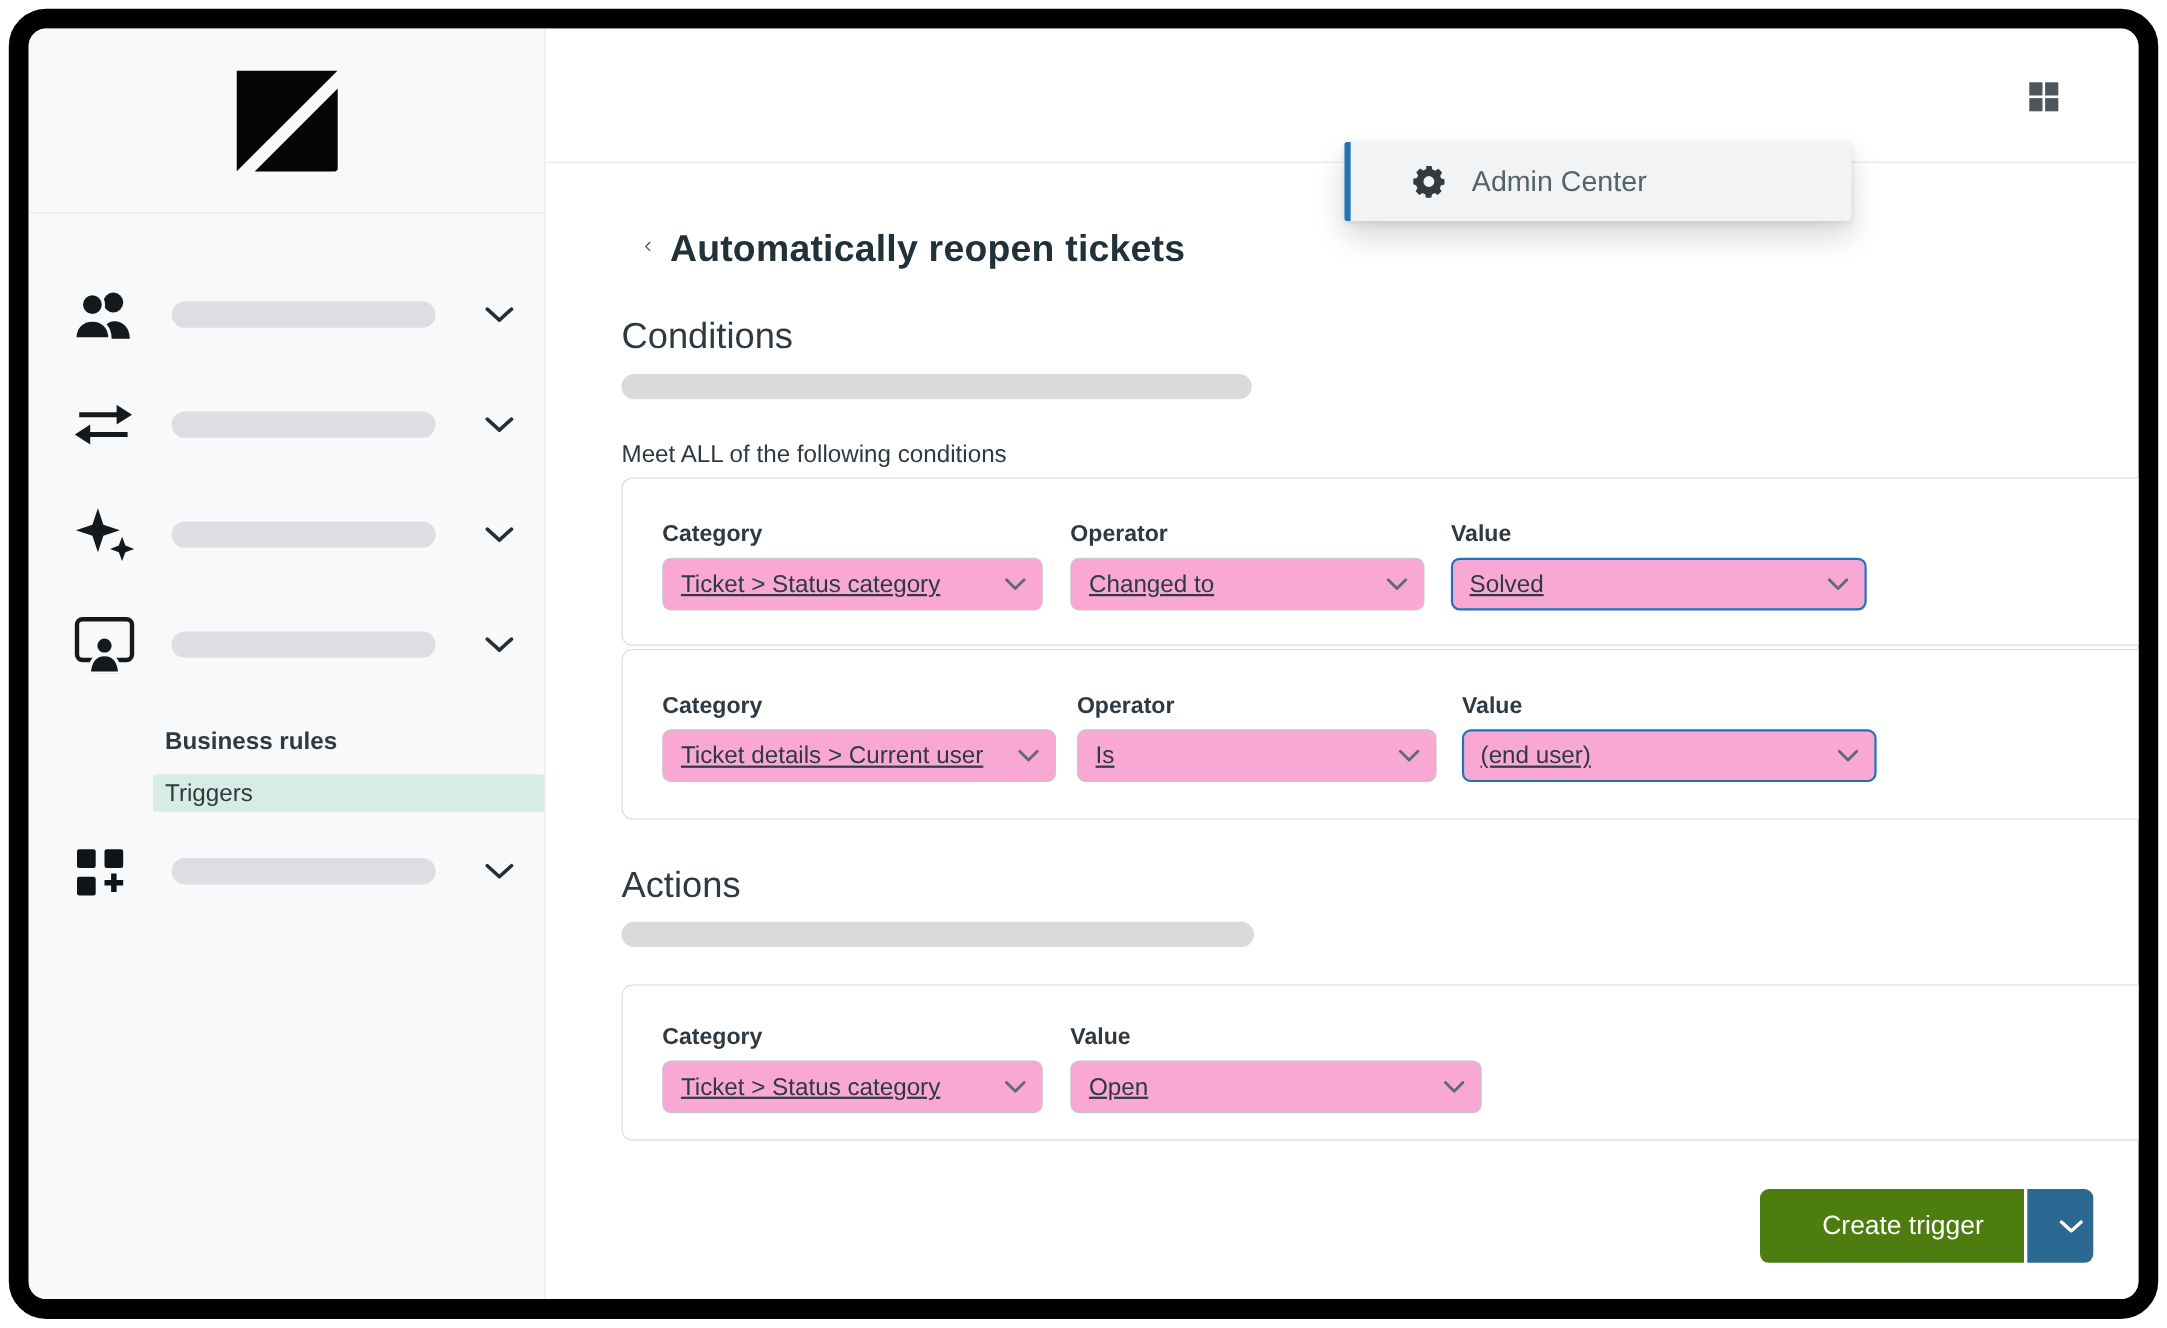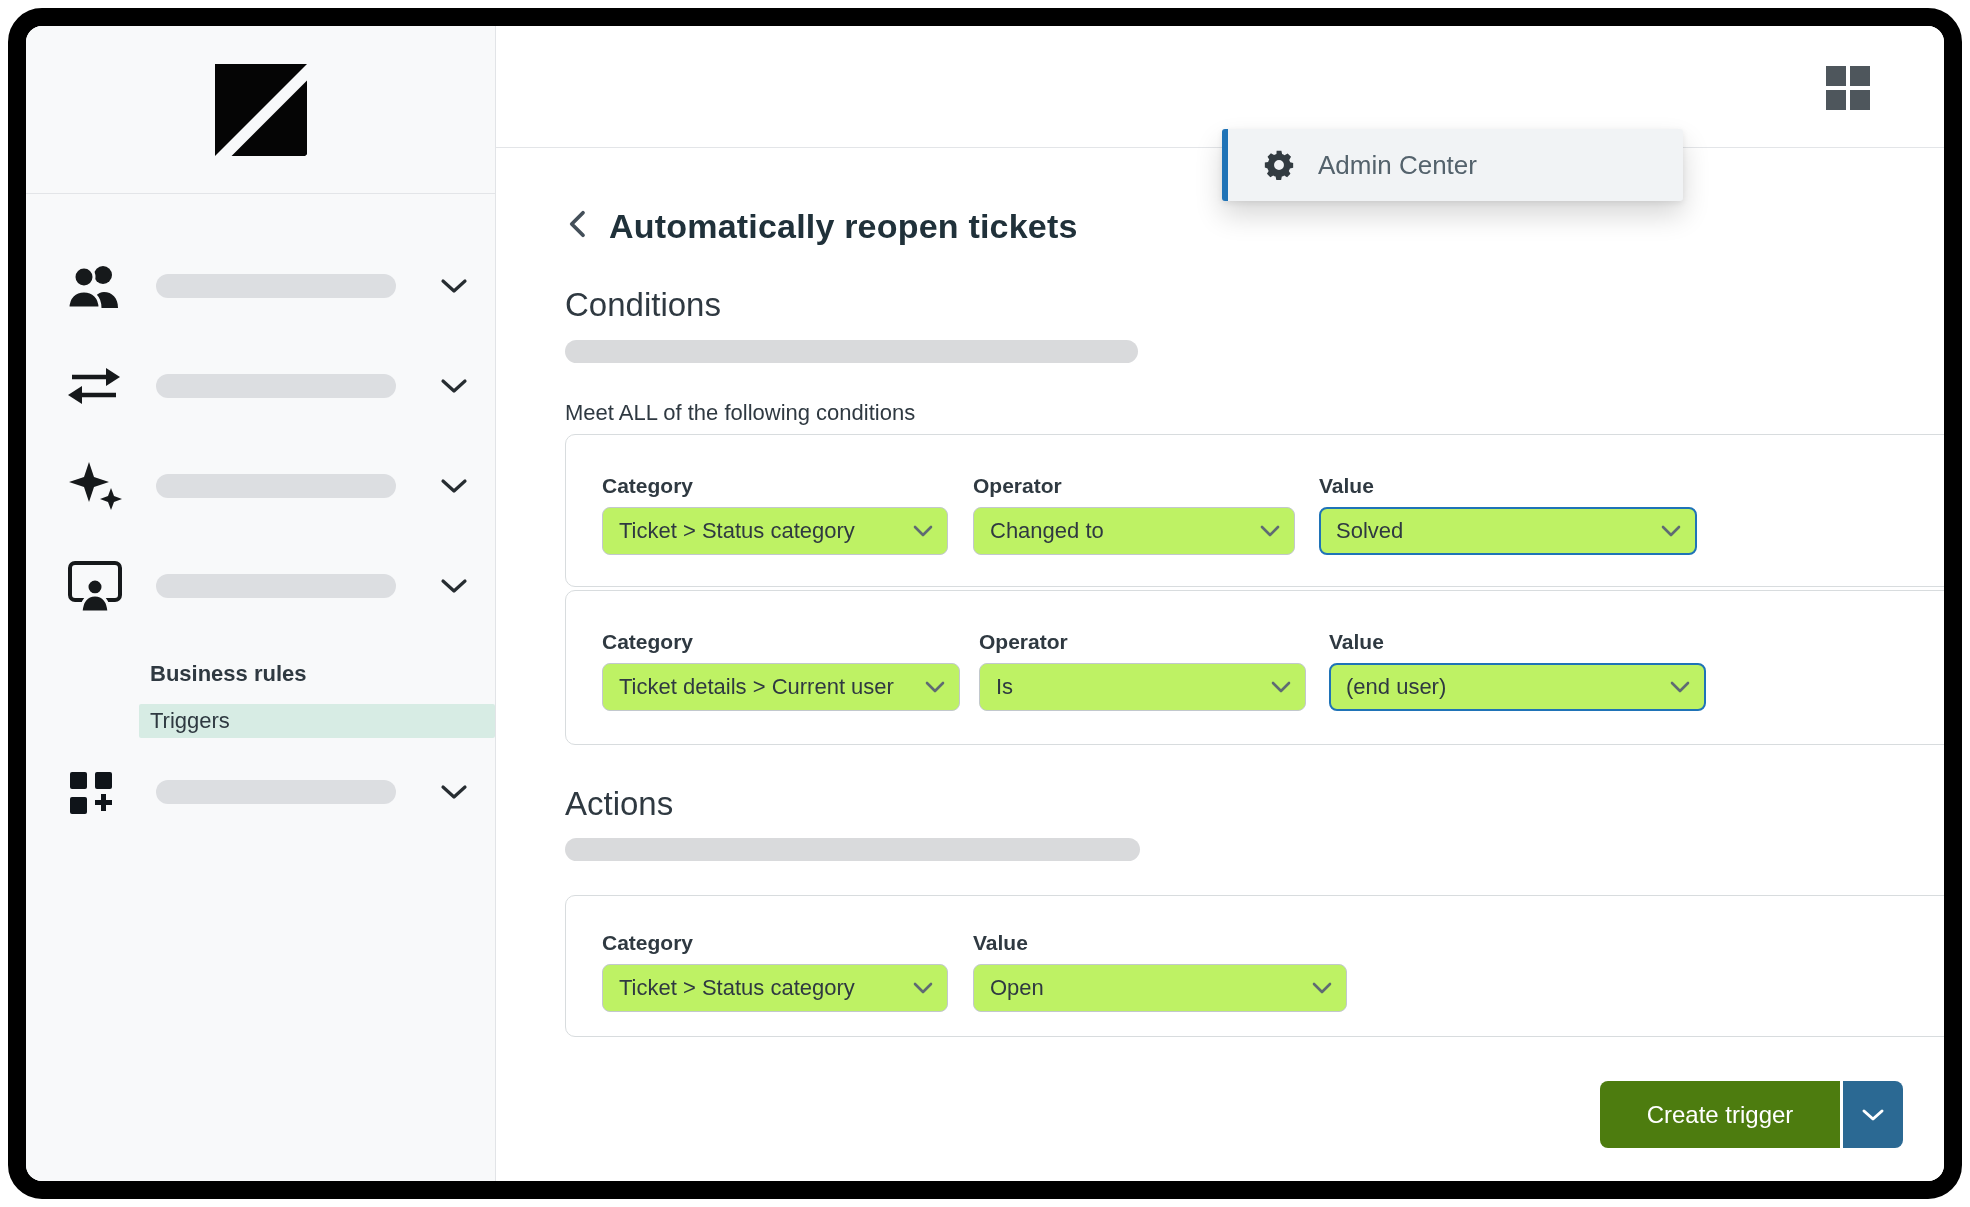--- a/index.html
+++ b/index.html
@@ -1,18 +1,18 @@
 <!DOCTYPE html>
 <html><head>
 <meta charset="utf-8">
 <style>
   * { box-sizing: border-box; margin: 0; padding: 0; }
   html,body { width:1970px; height:1207px; background:#ffffff; }
   body { font-family: "Liberation Sans", sans-serif; color:#2f3941; position:relative; }
-  [data-interactable="true"] { cursor:pointer; }
+  [data-interactable="true"] { cursor:pointer;padding-left:20px; }
 
   .frame {
     position:absolute; top:8px; left:8px; right:8px; bottom:8px;
     border:18px solid #000000; border-radius:34px; background:#ffffff;
     display:flex; overflow:hidden;
   }
 
   
   .sidebar { width:470px; min-width:470px; background:#f8f9fa; border-right:1px solid #e2e4e7; position:relative; }
   .logo-box { height:168px; display:flex; align-items:center; justify-content:center; border-bottom:1px solid #e3e5e8; }
@@ -62,22 +62,22 @@
   .meet-all { margin-top:37px; font-size:22px; line-height:26px; color:#2f3941; }
 
   .card { position:relative; width:1498px; border:1px solid #d8dcde; border-radius:10px; background:#fff; }
   .card.c1 { margin-top:8px; height:153px; }
   .card.c2 { margin-top:3px; height:155px; }
   .card.c3 { margin-top:34px; height:142px; }
   .field { position:absolute; top:38px; }
   .card.c3 .field { top:34px; }
   .field-label { font-size:21px; font-weight:700; color:#2f3941; height:26px; line-height:26px; margin-bottom:8px; }
   .select {
-    position:relative; height:48px; border:1px solid #c2c8cd; border-radius:8px; background:#bef264;
-    display:flex; align-items:center; padding:0 44px 0 16px; font-size:22px; color:#2f3941; white-space:nowrap;
+    position:relative; height:48px; border:1px solid #c2c8cd; border-radius:8px; background:#f9a8d4;
+    display:flex; align-items:center; padding:0 44px 0 16px; font-size:22px; color:#2f3941; white-space:nowrap;text-decoration:underline;
   }
   .select.focused { border:2px solid #1f73b7; padding:0 43px 0 15px; }
   .sel-chevron { position:absolute; right:14px; top:50%; transform:translateY(-50%); display:flex; }
 
   .btn-row { margin-top:44px; width:1338px; display:flex; justify-content:flex-end; }
   .split-btn { display:flex; gap:3px; }
   .btn-primary {
     height:67px; width:240px; background:#4d7c0f; color:#ffffff; font-size:24px; font-family:inherit;
     border:none; border-radius:8px 0 0 8px; display:flex; align-items:center; justify-content:center;
   }

